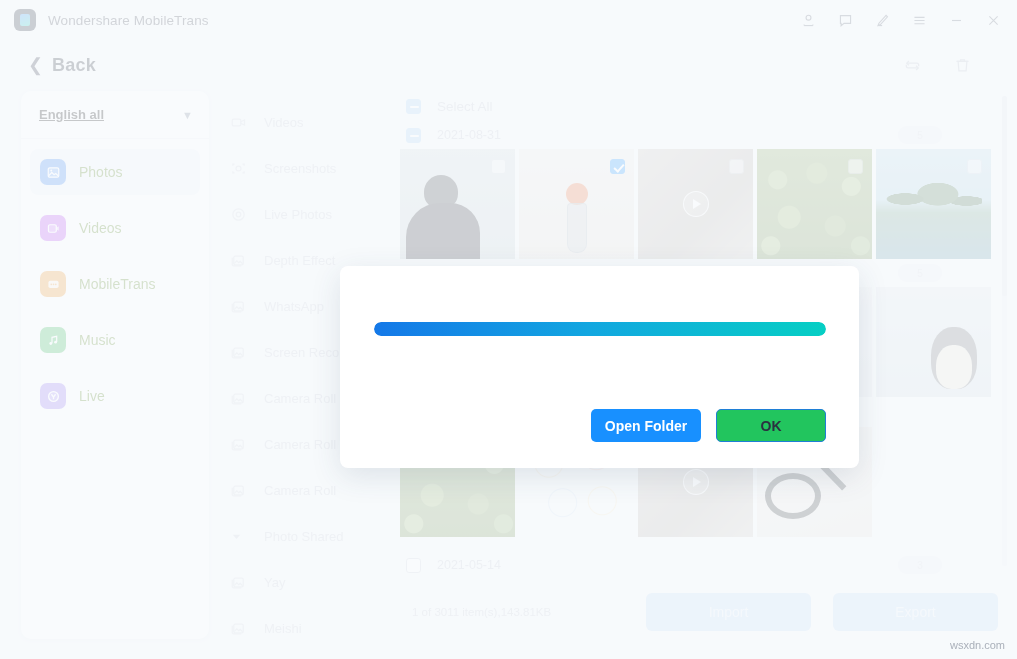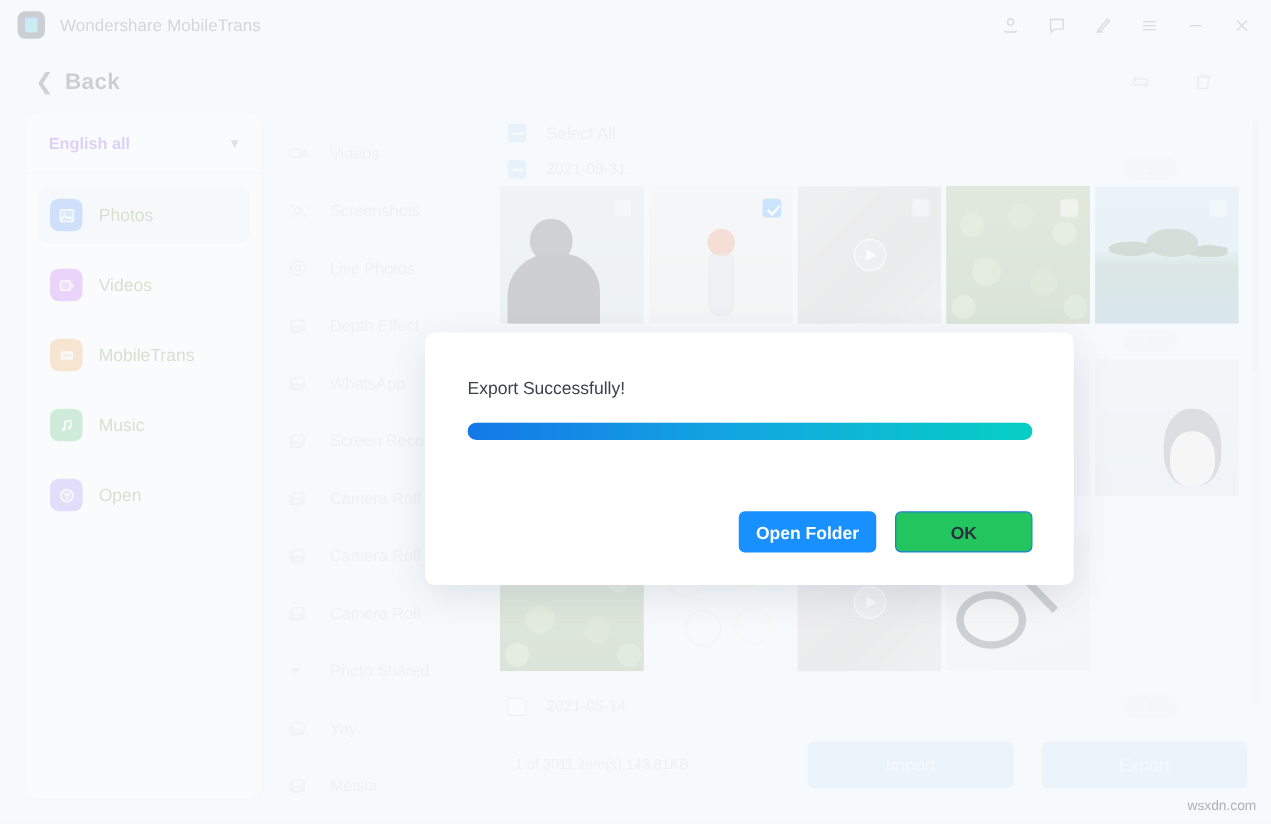--- a/index.html
+++ b/index.html
@@ -68,21 +68,21 @@
     background: #ffffff;
     border-radius: 10px;
     box-shadow: 0 1px 4px rgba(40,60,90,.06);
     overflow: hidden;
   }
   .lang-row {
     height: 48px; display: flex; align-items: center;
     padding: 0 16px 0 18px;
     border-bottom: 1px solid #eef1f5;
   }
-  .lang-label { font-size: 13px; font-weight: bold; color: #6d28d9; }
+  .lang-label { font-size: 13px; font-weight: bold; color: #000000; text-decoration: underline; }
   .lang-row .sp { flex: 1; }
   .lang-chev { color: #7b8494; font-size: 11px; }
   .nav-list { padding: 10px 9px 0 9px; }
   .nav-item {
     height: 46px; display: flex; align-items: center;
     padding: 0 10px; border-radius: 8px; margin-bottom: 10px;
   }
   .nav-item.active { background: #f1f4f9; }
   .nav-ico {
     width: 26px; height: 26px; border-radius: 7px;
@@ -444,21 +444,21 @@
         <span class="nav-label">Music</span>
       </div>
 
       <div class="nav-item">
         <span class="nav-ico" style="background:#8a6cf0">
           <svg width="15" height="15" viewBox="0 0 16 16" fill="none" stroke="#fff" stroke-width="1.4">
             <circle cx="8" cy="8" r="5.2" fill="rgba(255,255,255,.2)"></circle>
             <path d="M5.8 5.6 8 8.6l2.2-3M8 8.6v2.4"></path>
           </svg>
         </span>
-        <span class="nav-label">Open</span>
+        <span class="nav-label">Live</span>
       </div>
     </div>
   </div>
 
   <div class="catcol">
 
     <div class="cat-item">
       <span class="cat-ico">
         <svg width="17" height="17" viewBox="0 0 18 18" fill="none" stroke="currentColor" stroke-width="1.3">
           <rect x="2.4" y="5.4" width="9" height="7.2" rx="1.4"></rect>
@@ -677,21 +677,20 @@
   <div class="bottombar">
     <span class="status-text">1 of 3011 item(s),143.81KB</span>
     <span class="sp"></span>
     <div class="big-btn">Import</div>
     <div class="big-btn">Export</div>
   </div>
 
   <div class="scrim"></div>
 
   <div class="modal">
-    <div class="modal-title">Export Successfully!</div>
     <div class="progress">
       <div class="fill" style="width: 100%;"></div>
     </div>
     <div class="modal-actions">
       <div class="btn-primary">Open Folder</div>
       <div class="btn-ghost">OK</div>
     </div>
   </div>
 
   <div class="watermark">wsxdn.com</div>

